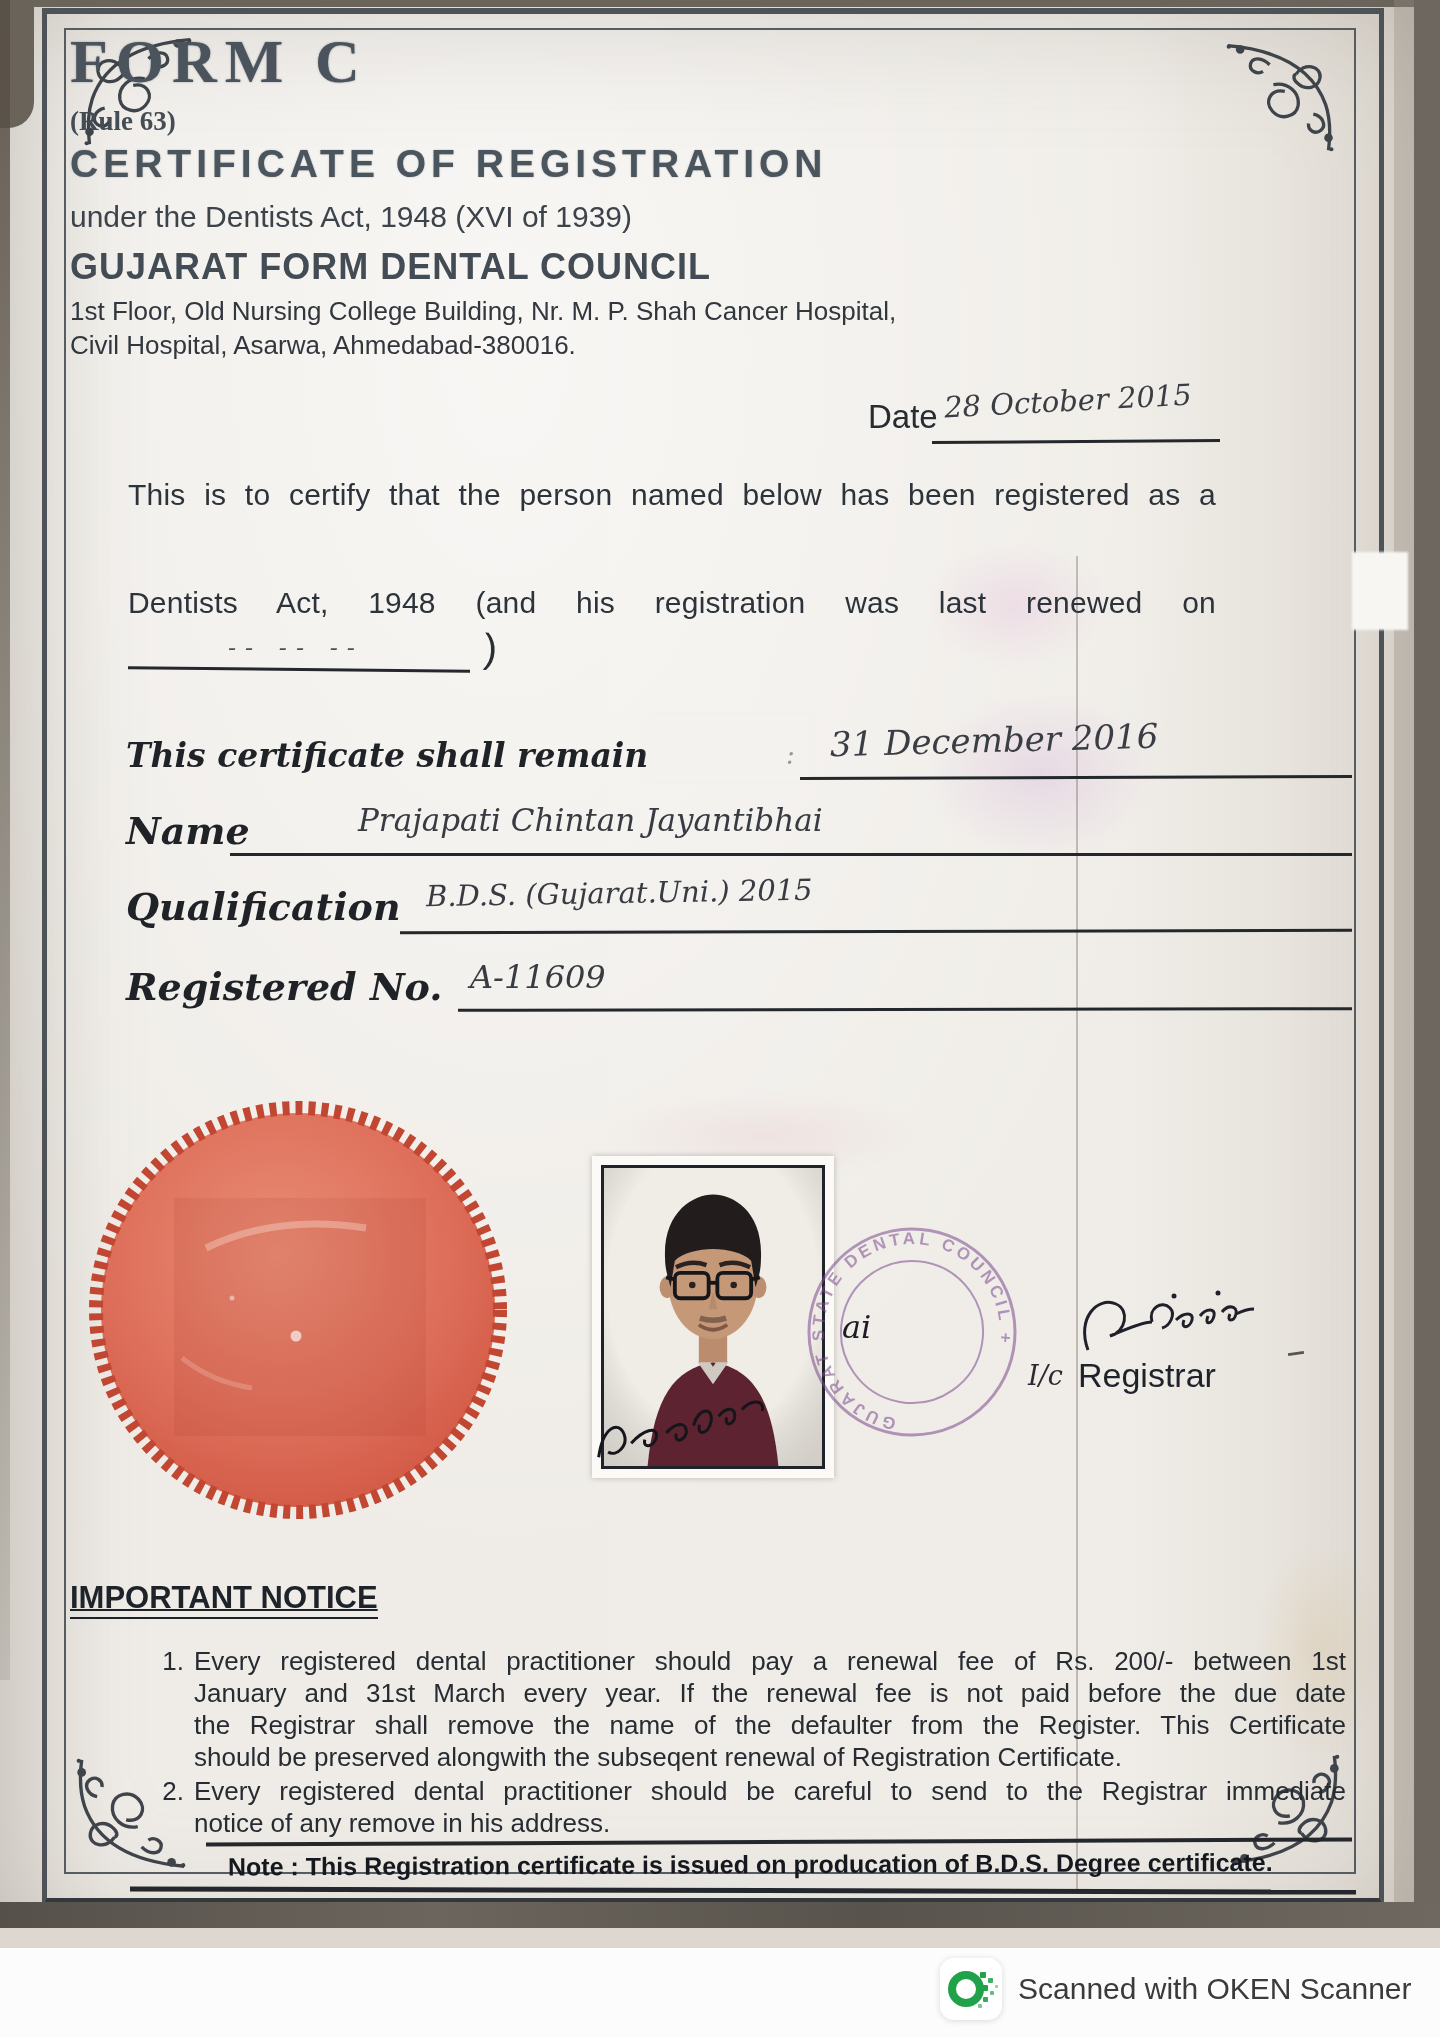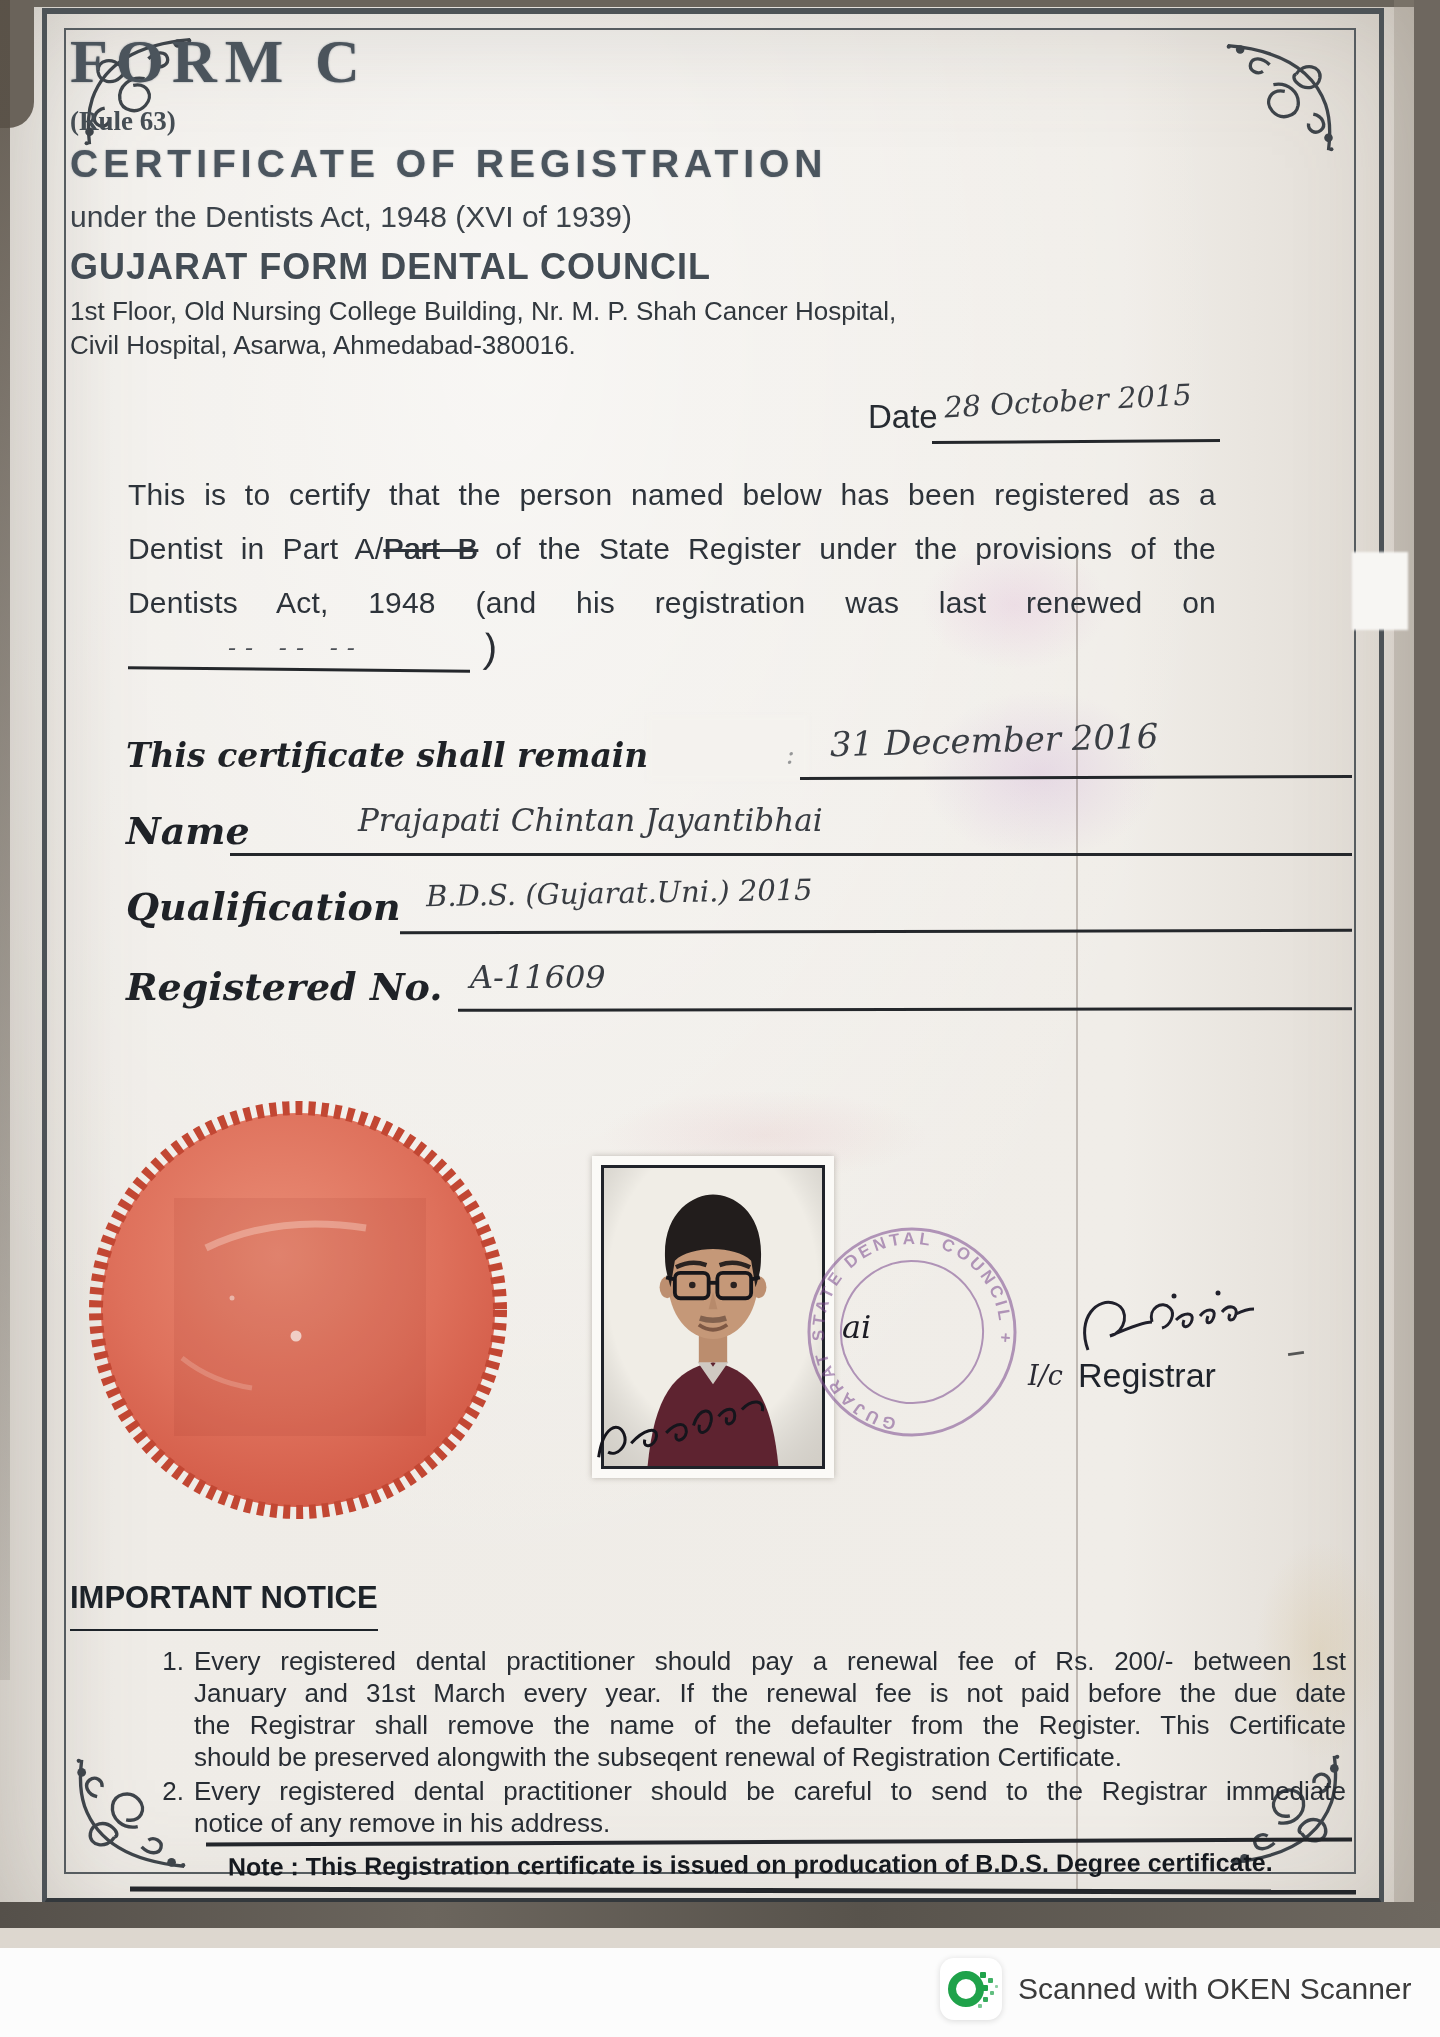--- a/index.html
+++ b/index.html
@@ -87,21 +87,20 @@
   <div class="abs ctr" style="top:200px;font-size:30px;color:#3c434a">under the Dentists Act, 1948 (XVI of 1939)</div>
   <div class="abs ctr" style="top:246px;font-size:36px;font-weight:bold;letter-spacing:1px;color:#434c54">GUJARAT FORM DENTAL COUNCIL</div>
   <div class="abs ctr" style="top:296px;font-size:26px;color:#31373d">1st Floor, Old Nursing College Building, Nr. M. P. Shah Cancer Hospital,</div>
   <div class="abs ctr" style="top:330px;font-size:26px;color:#31373d">Civil Hospital, Asarwa, Ahmedabad-380016.</div>
 
   <div class="abs" style="left:868px;top:398px;font-size:33px;color:#272c32">Date</div>
   <div class="abs hand" style="left:944px;top:384px;font-size:29px;transform:rotate(-3deg)">28 October 2015</div>
   <div class="rule-line" style="left:932px;top:440px;width:288px;transform:rotate(-.4deg)"></div>
 
   <div class="abs bodytxt just" style="left:128px;top:478px;width:1088px">This is to certify that the person named below has been registered as a</div>
-  <div class="abs bodytxt just" style="left:128px;top:532px;width:1088px"><span>Dentist in Part A/</span><span class="struck">Part B</span><span> of the State Register under the provisions of the</span></div>
   <div class="abs bodytxt just" style="left:128px;top:586px;width:1088px">Dentists Act, 1948 (and his registration was last renewed on</div>
 
   <div class="abs hand" style="left:228px;top:634px;font-size:24px;letter-spacing:9px;color:#4a4f55">--   --   --</div>
   <div class="rule-line" style="left:128px;top:668px;width:342px;transform:rotate(.6deg)"></div>
   <div class="abs" style="left:484px;top:626px;font-size:40px;color:#2a2e34;transform:rotate(4deg)">)</div>
 
   <div class="abs script" style="left:126px;top:736px;font-size:33px;font-weight:600;color:#1f2227">This certificate shall remain in for</div>
   <div class="abs" style="left:648px;top:716px;width:160px;height:64px;background:#f4f2ee;filter:blur(2px)"></div>
   <div class="abs hand" style="left:786px;top:740px;font-size:26px;opacity:.5">:</div>
   <div class="abs hand" style="left:830px;top:720px;font-size:34px;transform:rotate(-1.5deg)">31 December 2016</div>
@@ -191,21 +190,21 @@
   <svg class="abs" style="left:1068px;top:1278px" width="210" height="100" viewBox="0 0 210 100">
     <path d="M20,72 C8,40 30,18 48,26 C62,32 58,54 42,58 C56,52 74,44 84,44 M84,44 C80,30 94,22 102,30 C108,36 102,48 94,50 M108,42 C116,34 126,34 124,42 C122,50 112,52 116,42 M132,38 C138,30 148,30 146,38 C144,46 136,48 140,38 M154,34 C160,26 170,28 168,36 C166,44 158,44 162,36 M168,36 C174,33 180,31 186,31" stroke="#20202b" stroke-width="3" fill="none"></path>
     <circle cx="106" cy="18" r="2.5" fill="#20202b"></circle>
     <circle cx="150" cy="15" r="2.5" fill="#20202b"></circle>
   </svg>
   <div class="abs hand" style="left:1028px;top:1360px;font-size:27px;color:#2a2a33">I/c</div>
   <div class="abs" style="left:1078px;top:1356px;font-size:34px;color:#1e232b">Registrar</div>
   <div class="abs" style="left:1288px;top:1352px;width:16px;height:3px;background:#555;transform:rotate(-8deg)"></div>
 
   <div class="abs ctr" style="top:1580px">
-    <span style="font-size:31px;font-weight:bold;color:#1d2329;text-decoration-thickness:2px;border-bottom:2px solid #1d2329;padding-bottom:14px">IMPORTANT NOTICE</span>
+    <span style="font-size:31px;font-weight:bold;color:#1d2329;text-decoration:underline;text-decoration-thickness:2px;border-bottom:2px solid #1d2329;padding-bottom:2px">IMPORTANT NOTICE</span>
   </div>
 
   <div class="abs noticeline" style="left:148px;top:1646px;width:36px;text-align:right">1.</div>
   <div class="abs noticeline just" style="left:194px;top:1646px;width:1152px">Every registered dental practitioner should pay a renewal fee of Rs. 200/- between 1st</div>
   <div class="abs noticeline just" style="left:194px;top:1678px;width:1152px">January and 31st March every year. If the renewal fee is not paid before the due date</div>
   <div class="abs noticeline just" style="left:194px;top:1710px;width:1152px">the Registrar shall remove the name of the defaulter from the Register. This Certificate</div>
   <div class="abs noticeline" style="left:194px;top:1742px;width:1152px">should be preserved alongwith the subseqent renewal of Registration Certificate.</div>
 
   <div class="abs noticeline" style="left:148px;top:1776px;width:36px;text-align:right">2.</div>
   <div class="abs noticeline just" style="left:194px;top:1776px;width:1152px">Every registered dental practitioner should be careful to send to the Registrar immediate</div>

